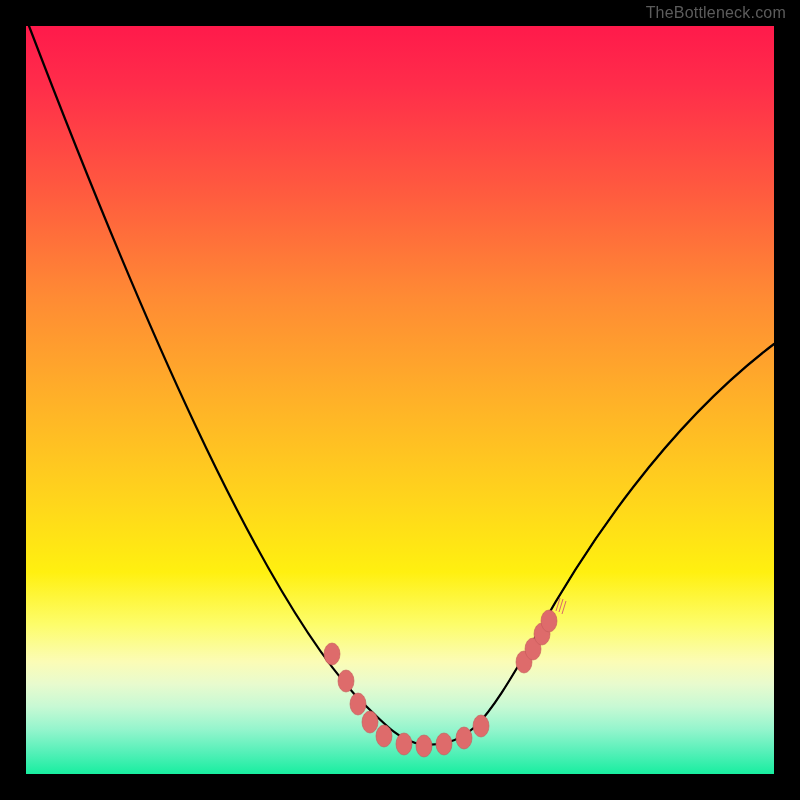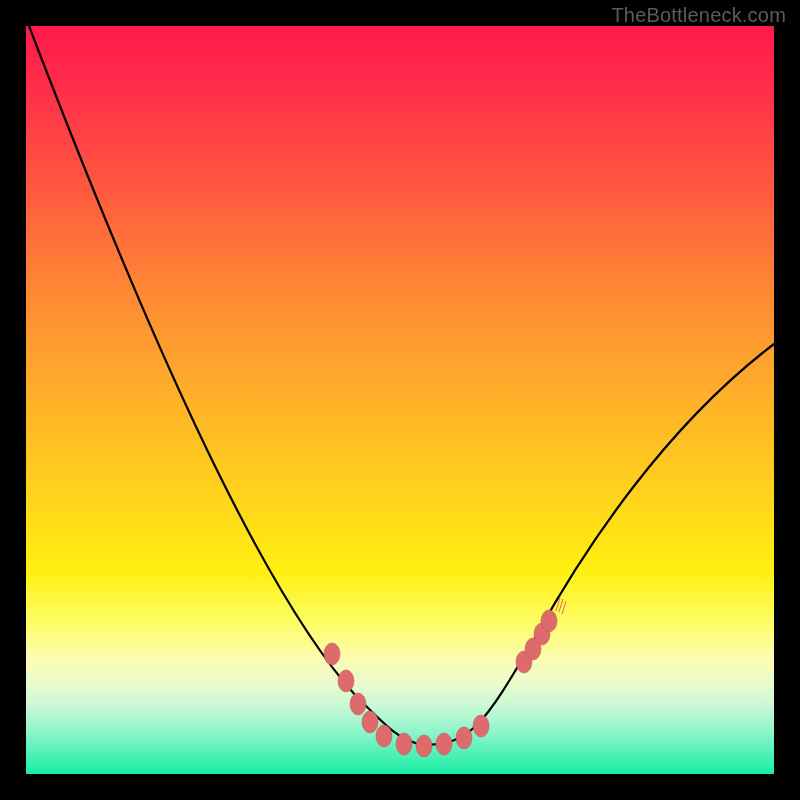--- a/index.html
+++ b/index.html
@@ -31,21 +31,21 @@
       #c7f9d4 91%,
       #95f5cd 94%,
       #57f0b9 97%,
       #18eea0 100%);
   }
   .watermark {
     position: absolute;
     top: 4px;
     right: 14px;
     color: #5c5c5c;
-    font-size: 20px;
+    font-size: 16px;
     font-weight: 500;
     letter-spacing: 0.2px;
     user-select: none;
   }
   svg.curve {
     position: absolute;
     left: 0;
     top: 0;
     width: 748px;
     height: 748px;

